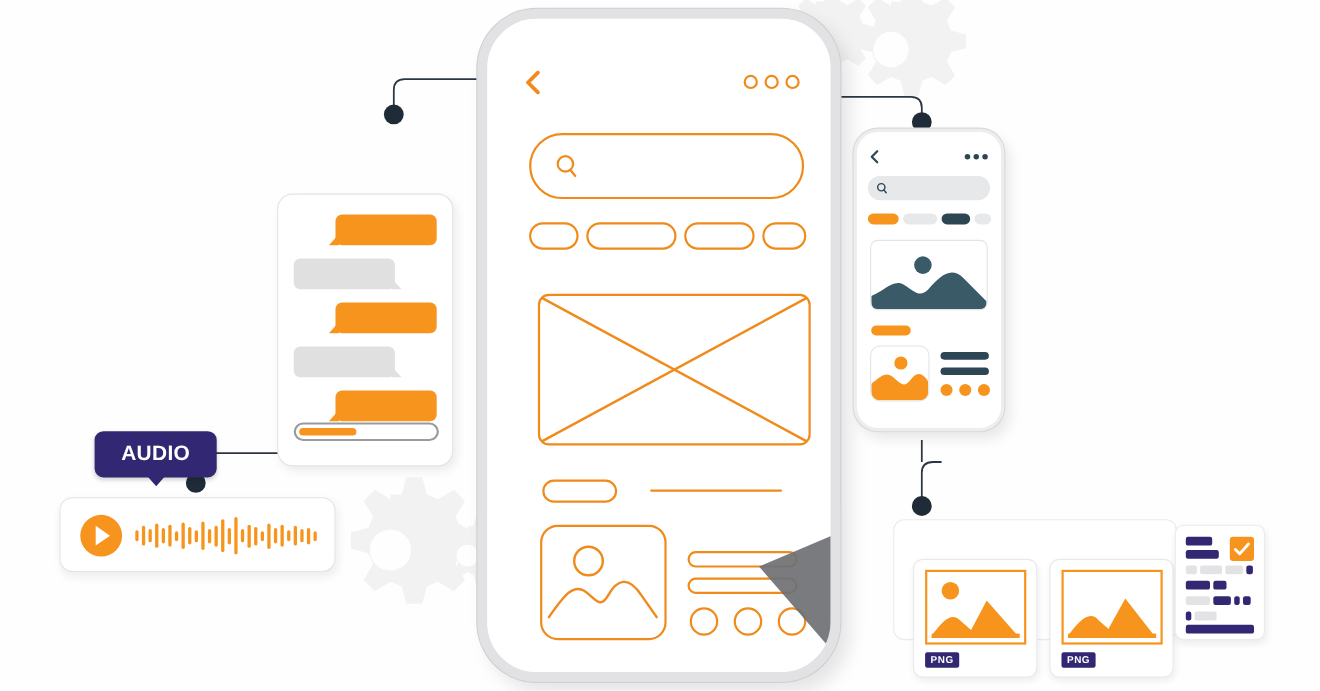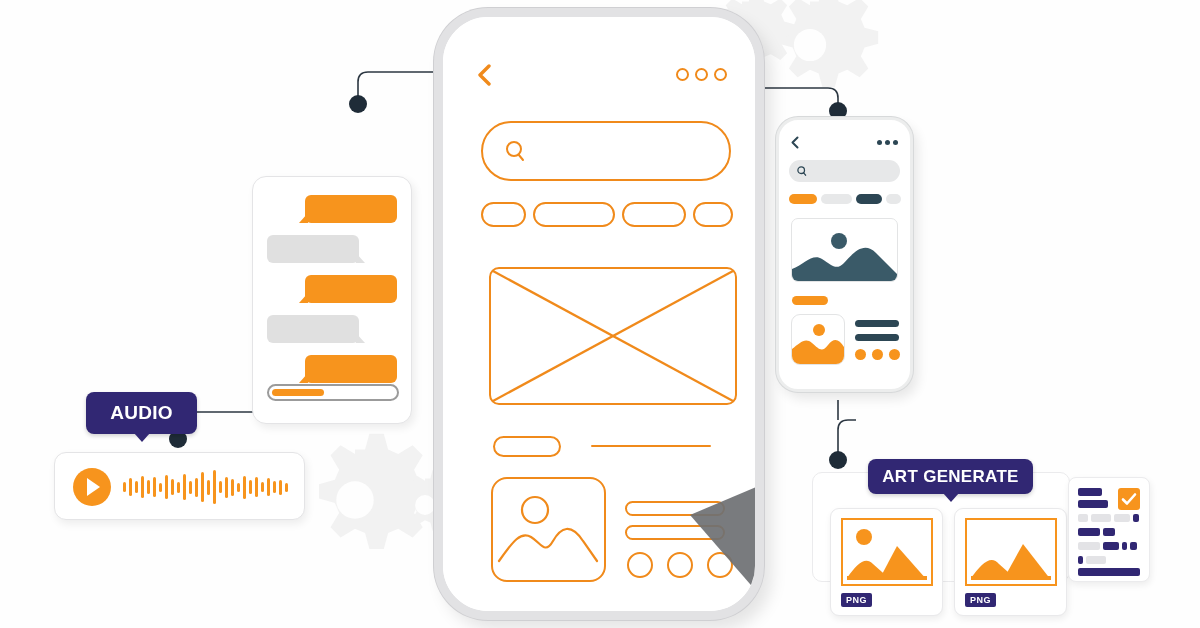--- a/index.html
+++ b/index.html
@@ -428,15 +428,14 @@
     <div class="fr" style="left:9px;top:78px;">
         <i style="width:5px;background:#312773;"></i>
         <i style="width:20px;background:#e3e3e6;"></i>
       </div>
     <div class="fr" style="left:9px;top:90px;">
         <i style="width:62px;background:#312773;"></i>
       </div>
   </div>
 
   <div class="badge" id="badge-audio">AUDIO</div>
-  <div class="badge" id="badge-art">ART GENERATE</div>
 
 </div>
 
 </body></html>

